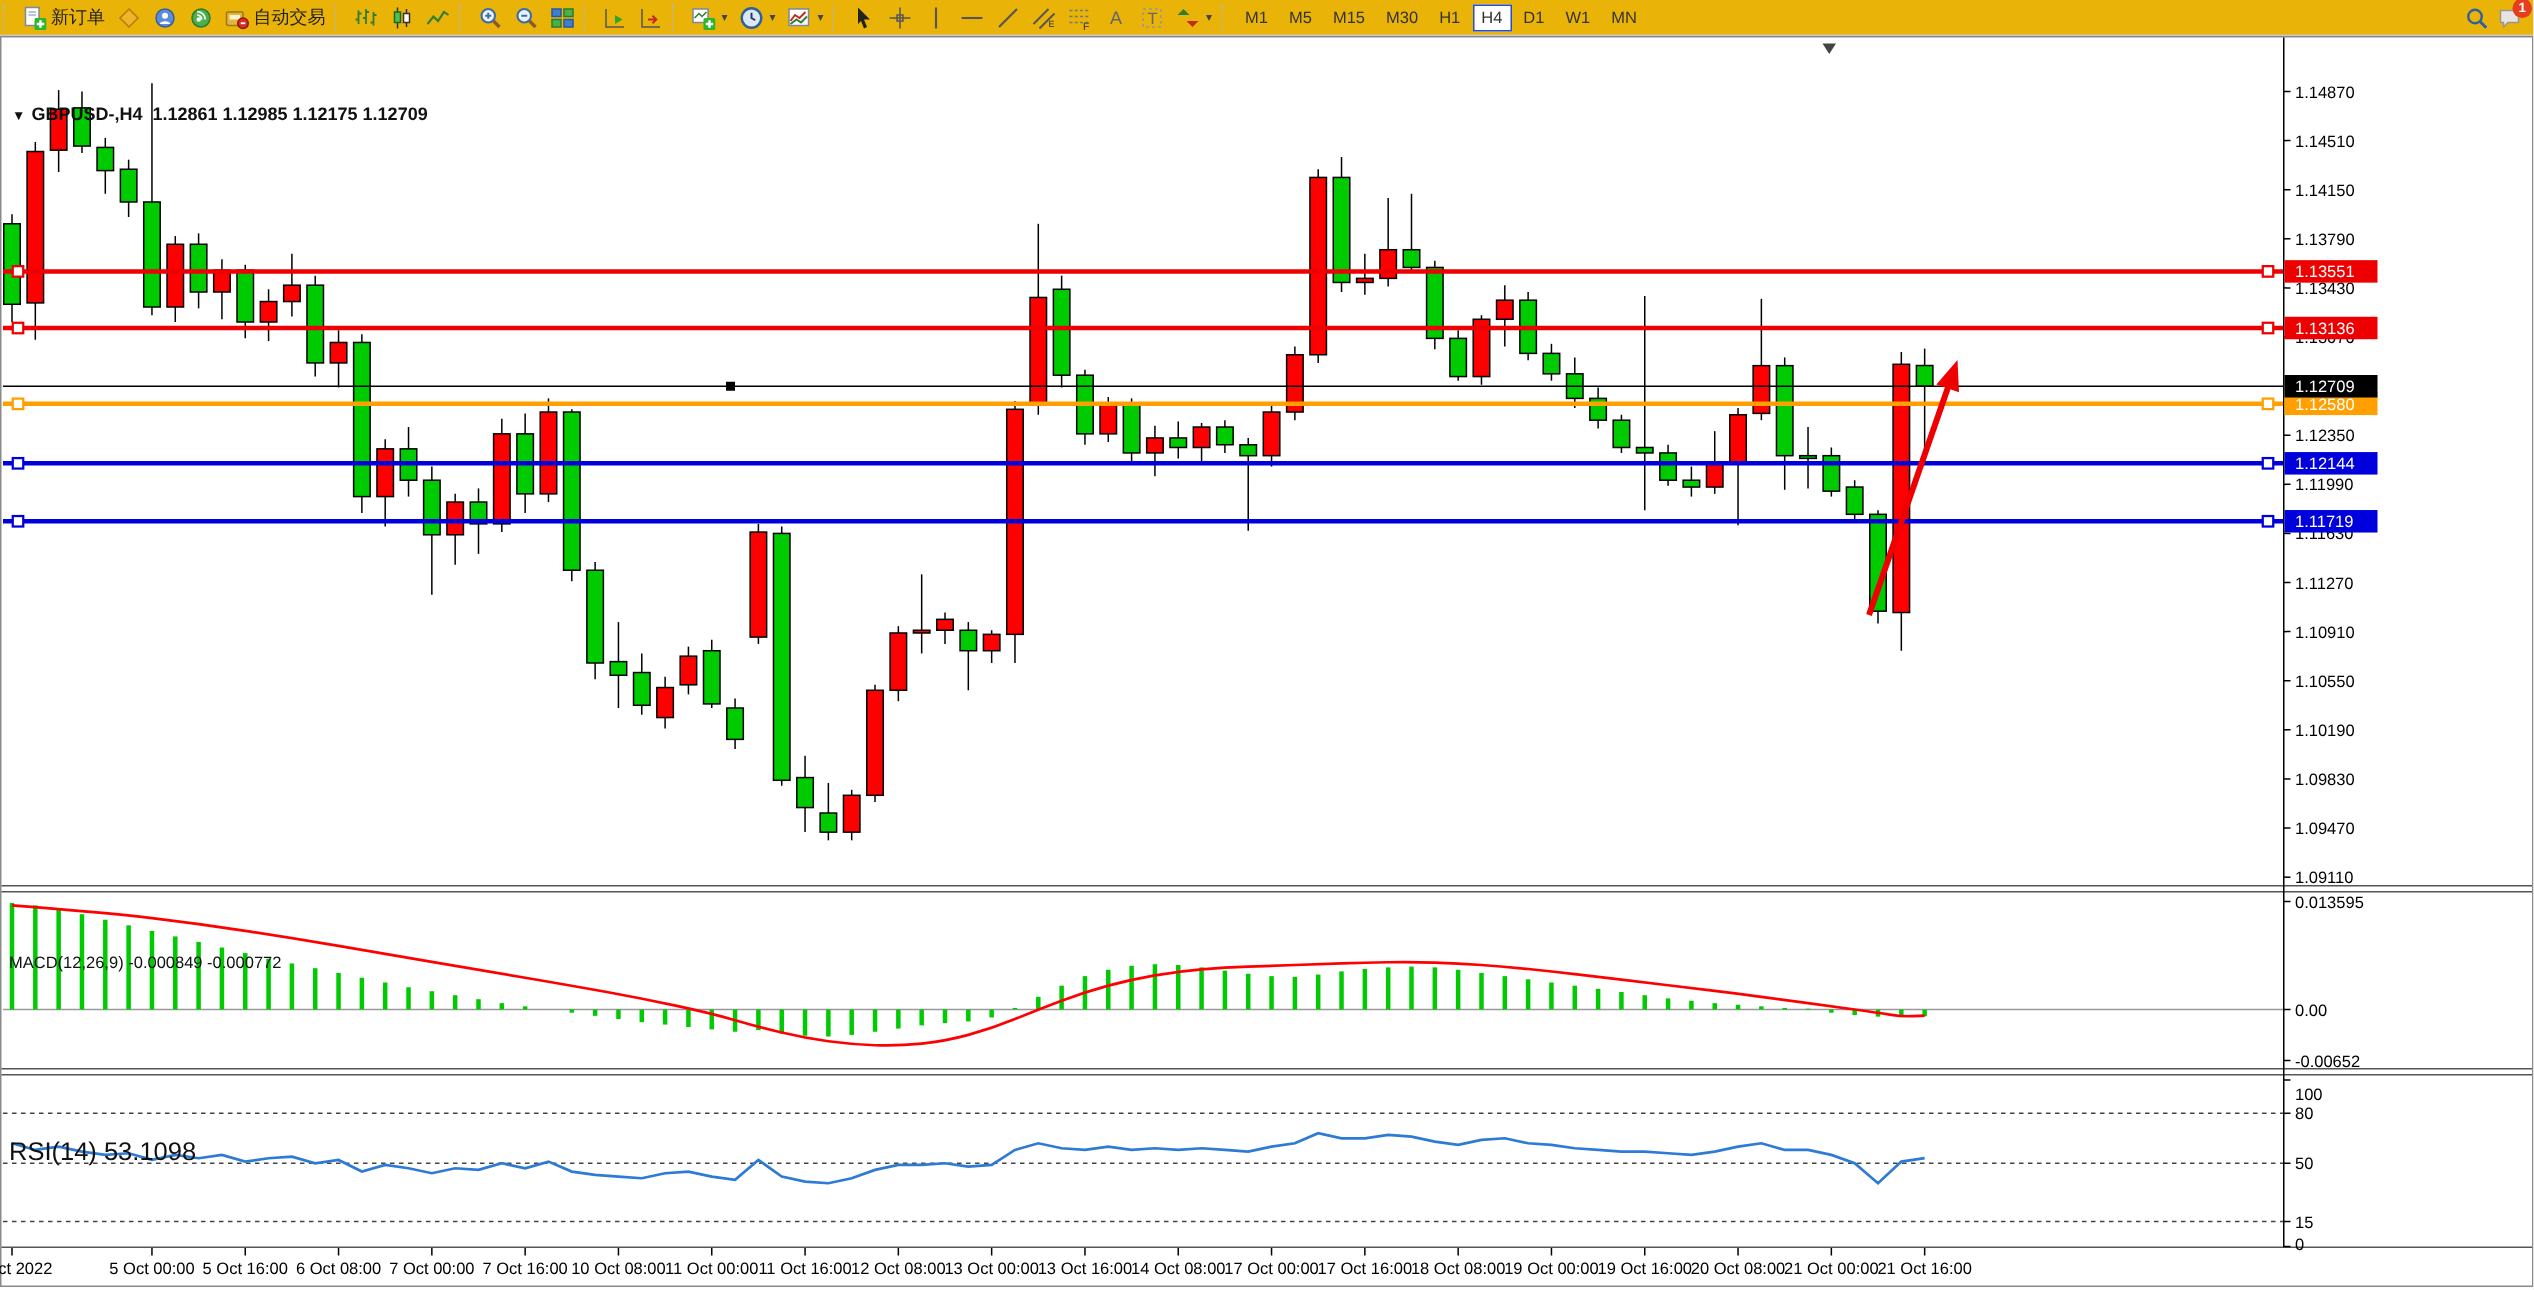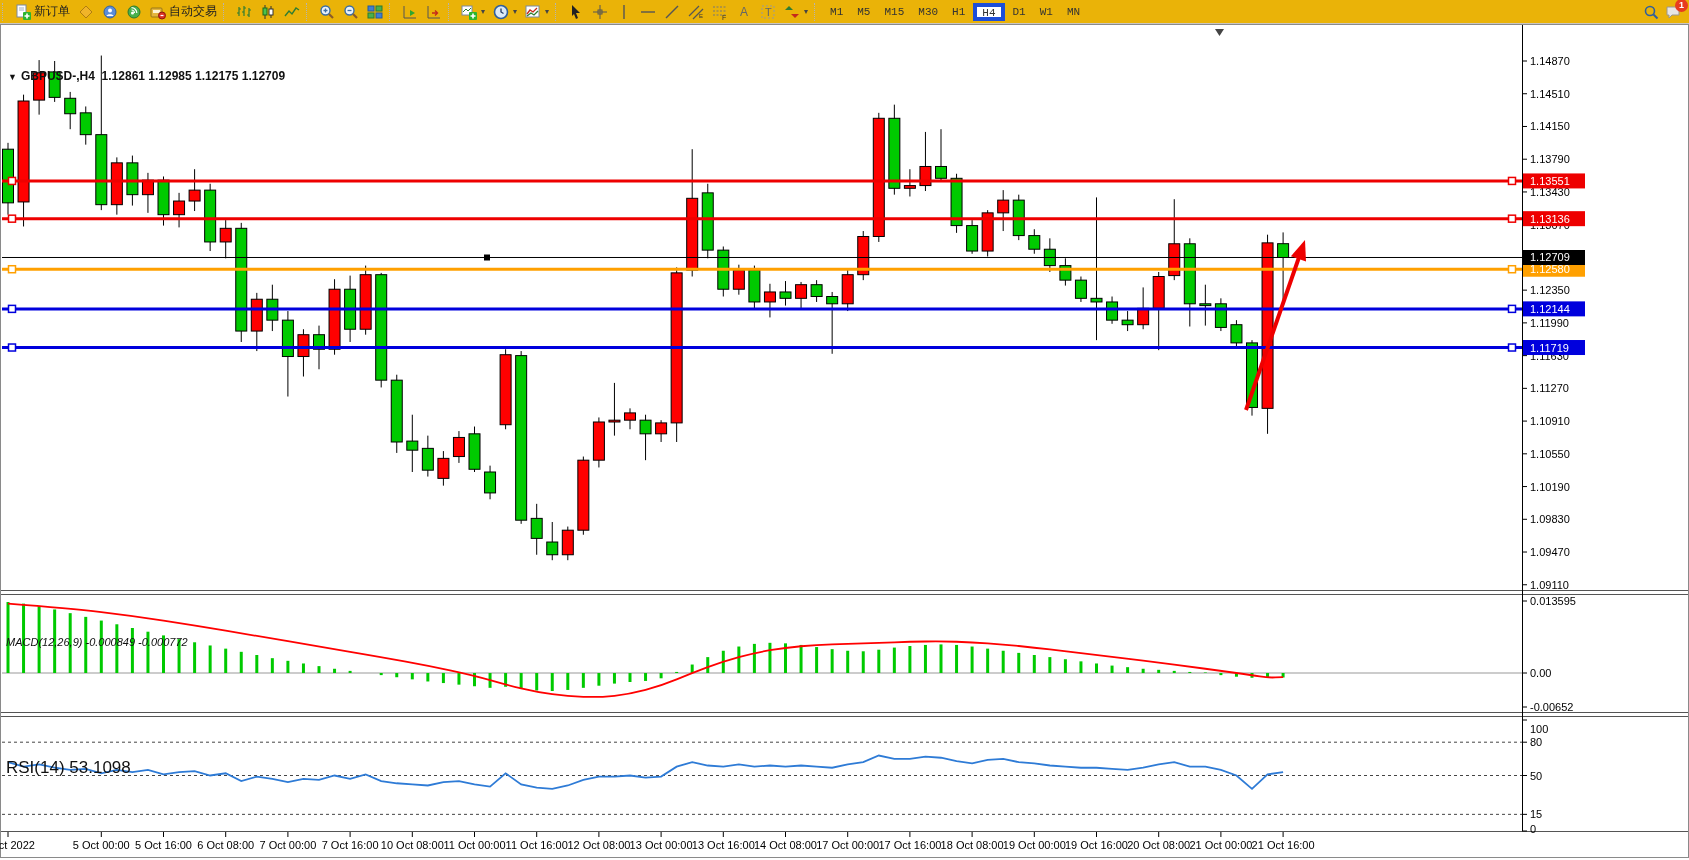--- a/index.html
+++ b/index.html
@@ -8,31 +8,31 @@
   
   .toolbar{position:absolute;top:0;left:0;width:1689px;height:23px;background:#eab308;
            border-bottom:1px solid #c9c6c2;display:flex;align-items:center;z-index:5;}
   .sep{width:4px;height:18px;border-left:1px dotted #b7b3ae;margin:0 4px 0 2px;}
   .tbtn{display:flex;align-items:center;gap:3px;border:none;background:transparent;
         height:20px;padding:0 3px;margin:0 1px;font-family:"Liberation Sans",sans-serif;
         font-size:12px;color:#222;cursor:default;}
   .ic{width:16px;height:16px;display:block;}
   .caret{font-size:8px;color:#444;margin-left:1px;}
   .tf{border:1px solid transparent;background:transparent;height:18px;padding:0 5px;margin:0 1px;
-      font-family:Liberation Mono, monospace;font-size:11px;color:#333;}
-  .tf.active{background:#fff;border:4px solid #1d4ed8;}
+      font-family:Liberation Sans, sans-serif;font-size:11px;color:#333;}
+  .tf.active{background:#fff;border:1px solid #1d4ed8;}
   .tb-right{margin-left:auto;display:flex;align-items:center;margin-right:8px;gap:6px;}
   .badge{position:absolute;top:-5px;right:-7px;background:#e83c1e;color:#fff;border-radius:8px;
          font-size:9px;min-width:13px;height:13px;line-height:13px;text-align:center;font-weight:bold;}
   .chatwrap{position:relative;}
   
   .overlay{position:absolute;z-index:3;color:#111;margin-top:40px;}
   #title{left:8px;top:29px;font-size:12px;font-weight:600;white-space:pre;}
   #title .tri{font-size:9px;margin-right:4px;color:#111;}
-  #macdLabel{left:6px;top:596px;font-size:11px;font-style:italic;}
+  #macdLabel{left:6px;top:596px;font-size:11px;}
   #rsiLabel{left:6px;top:718px;font-size:17px;}
   svg text{font-family:"Liberation Sans",sans-serif;}
 </style>
 </head>
 <body>
 
 <div class="app">
 
   <div class="toolbar">
     <span class="sep"></span>

